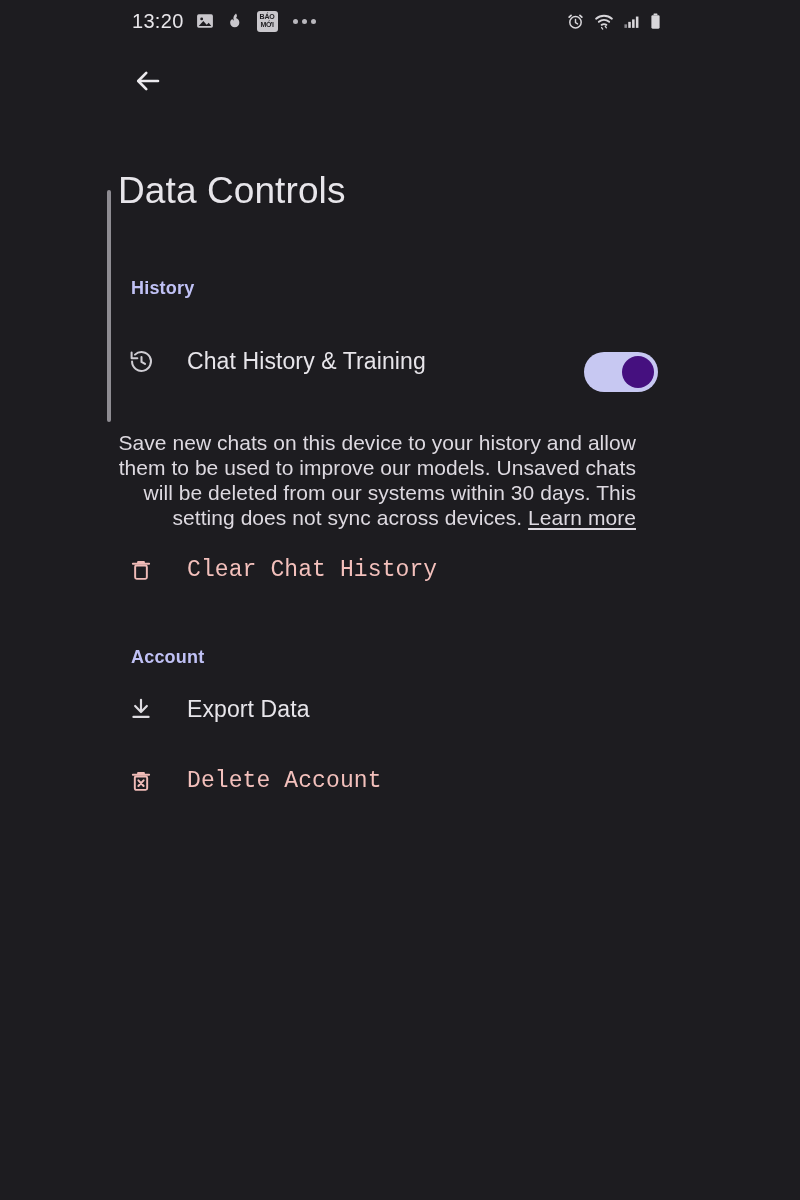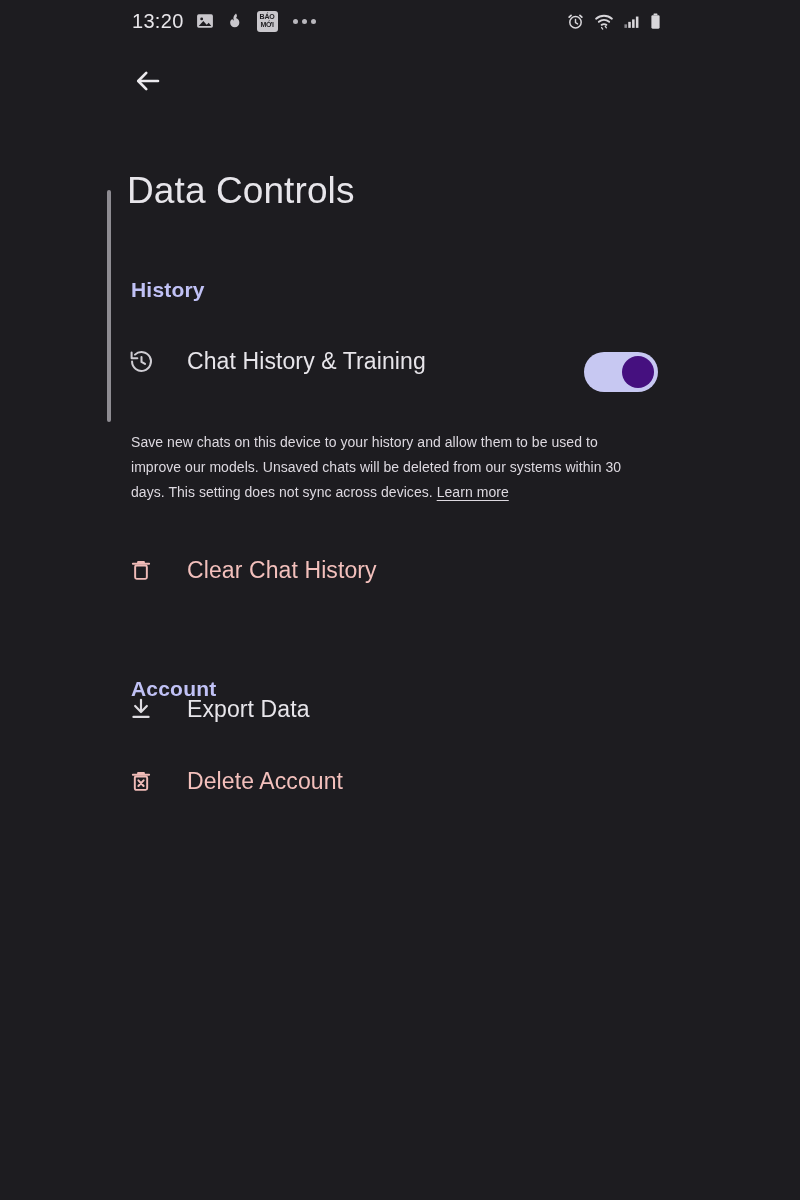--- a/index.html
+++ b/index.html
@@ -101,38 +101,38 @@
 
   
   .content {
     position: absolute;
     top: 0; left: 0;
     width: 800px;
   }
 
   .page-title {
     position: absolute;
-    left: 127px;
+    left: 118px;
     top: 170px;
     font-size: 37px;
     color: #e7e5ea;
     letter-spacing: 0.1px;
     white-space: nowrap;
   }
 
   .section-label {
     position: absolute;
     left: 131px;
-    font-size: 21px;
+    font-size: 18px;
     font-weight: bold;
     color: #c0c1f5;
     letter-spacing: 0.2px;
   }
   .section-history { top: 278px; }
-  .section-account { top: 677px; }
+  .section-account { top: 647px; }
 
   .row {
     position: absolute;
     left: 128px;
     display: flex;
     align-items: flex-start;
     height: 48px;
   }
   .row .ricon {
     width: 40px;
@@ -140,21 +140,21 @@
     align-items: center;
     justify-content: flex-start;
   }
   .row .rlabel {
     font-size: 23px;
     color: #e7e5ea;
     letter-spacing: 0.1px;
     margin-left: 19px;
     white-space: nowrap;
   }
-  .row.danger .rlabel { color: #f3c0bc; }
+  .row.danger .rlabel { color: #f3c0bc; font-family: Liberation Mono, monospace; }
 
   .row-chat-history { top: 348px; }
   .row-clear-history { top: 557px; }
   .row-export-data { top: 696px; }
   .row-delete-account { top: 768px; }
 
   
   .toggle {
     position: absolute;
     left: 584px;
@@ -170,27 +170,28 @@
     left: 38px;
     width: 32px;
     height: 32px;
     border-radius: 50%;
     background: #45107f;
   }
 
   
   .desc {
     position: absolute;
-    left: 131px;
+    left: 118px;
     top: 430px;
     width: 518px;
-    font-size: 14px;
+    font-size: 21px;
     line-height: 25px;
     color: #ddd9e0;
     letter-spacing: 0.05px;
+    text-align: right;
   }
   .desc a {
     color: #ddd9e0;
     text-decoration: underline;
     text-underline-offset: 3px;
   }
 
   
   .navbar {
     position: absolute;

